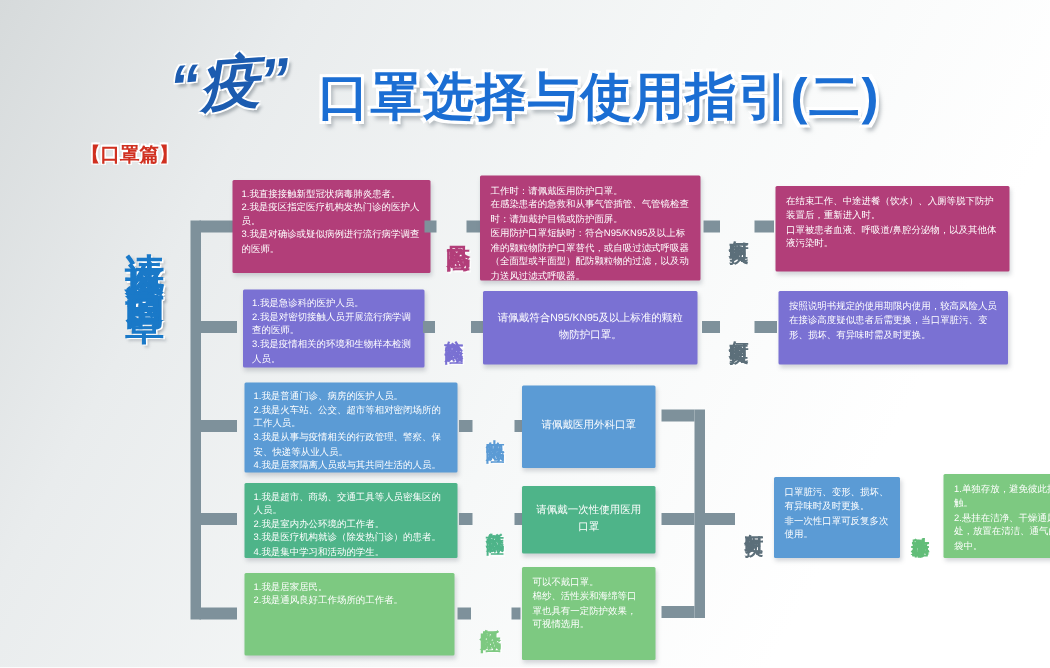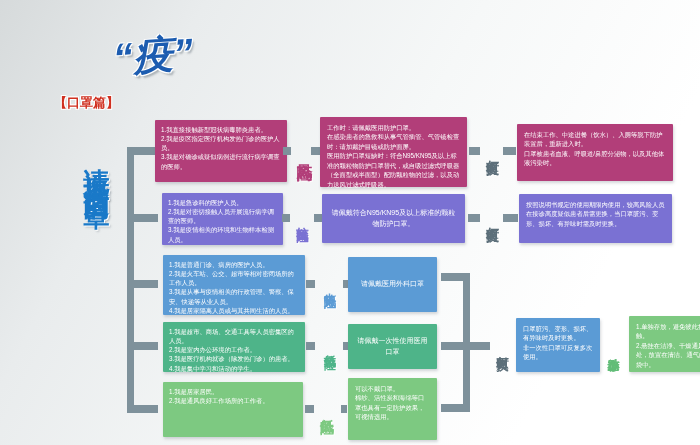--- a/index.html
+++ b/index.html
@@ -68,20 +68,21 @@
   .b-tpl{left:603px;top:318px;width:20px;height:62px;font-size:12px;letter-spacing:0;}
   .b-tpb{left:629px;top:316px;width:92px;height:56px;}
 </style>
 </head>
 <body>
 
 <div class="canvas">
 
   <div class="abs logo-yi">“疫”</div>
   <div class="abs logo-tag">【口罩篇】</div>
+  <div class="abs title">口罩选择与使用指引(二)</div>
 
   <div class="abs left-label">请选择合适的口罩</div>
 
   <div class="conn" style="left:127px;top:147px;width:7px;height:266px;"></div>
   <div class="conn" style="left:133px;top:147px;width:25px;height:8px;"></div>
   <div class="conn" style="left:133px;top:214px;width:25px;height:8px;"></div>
   <div class="conn" style="left:133px;top:280px;width:25px;height:8px;"></div>
   <div class="conn" style="left:133px;top:342px;width:25px;height:8px;"></div>
   <div class="conn" style="left:133px;top:405px;width:25px;height:8px;"></div>
 

